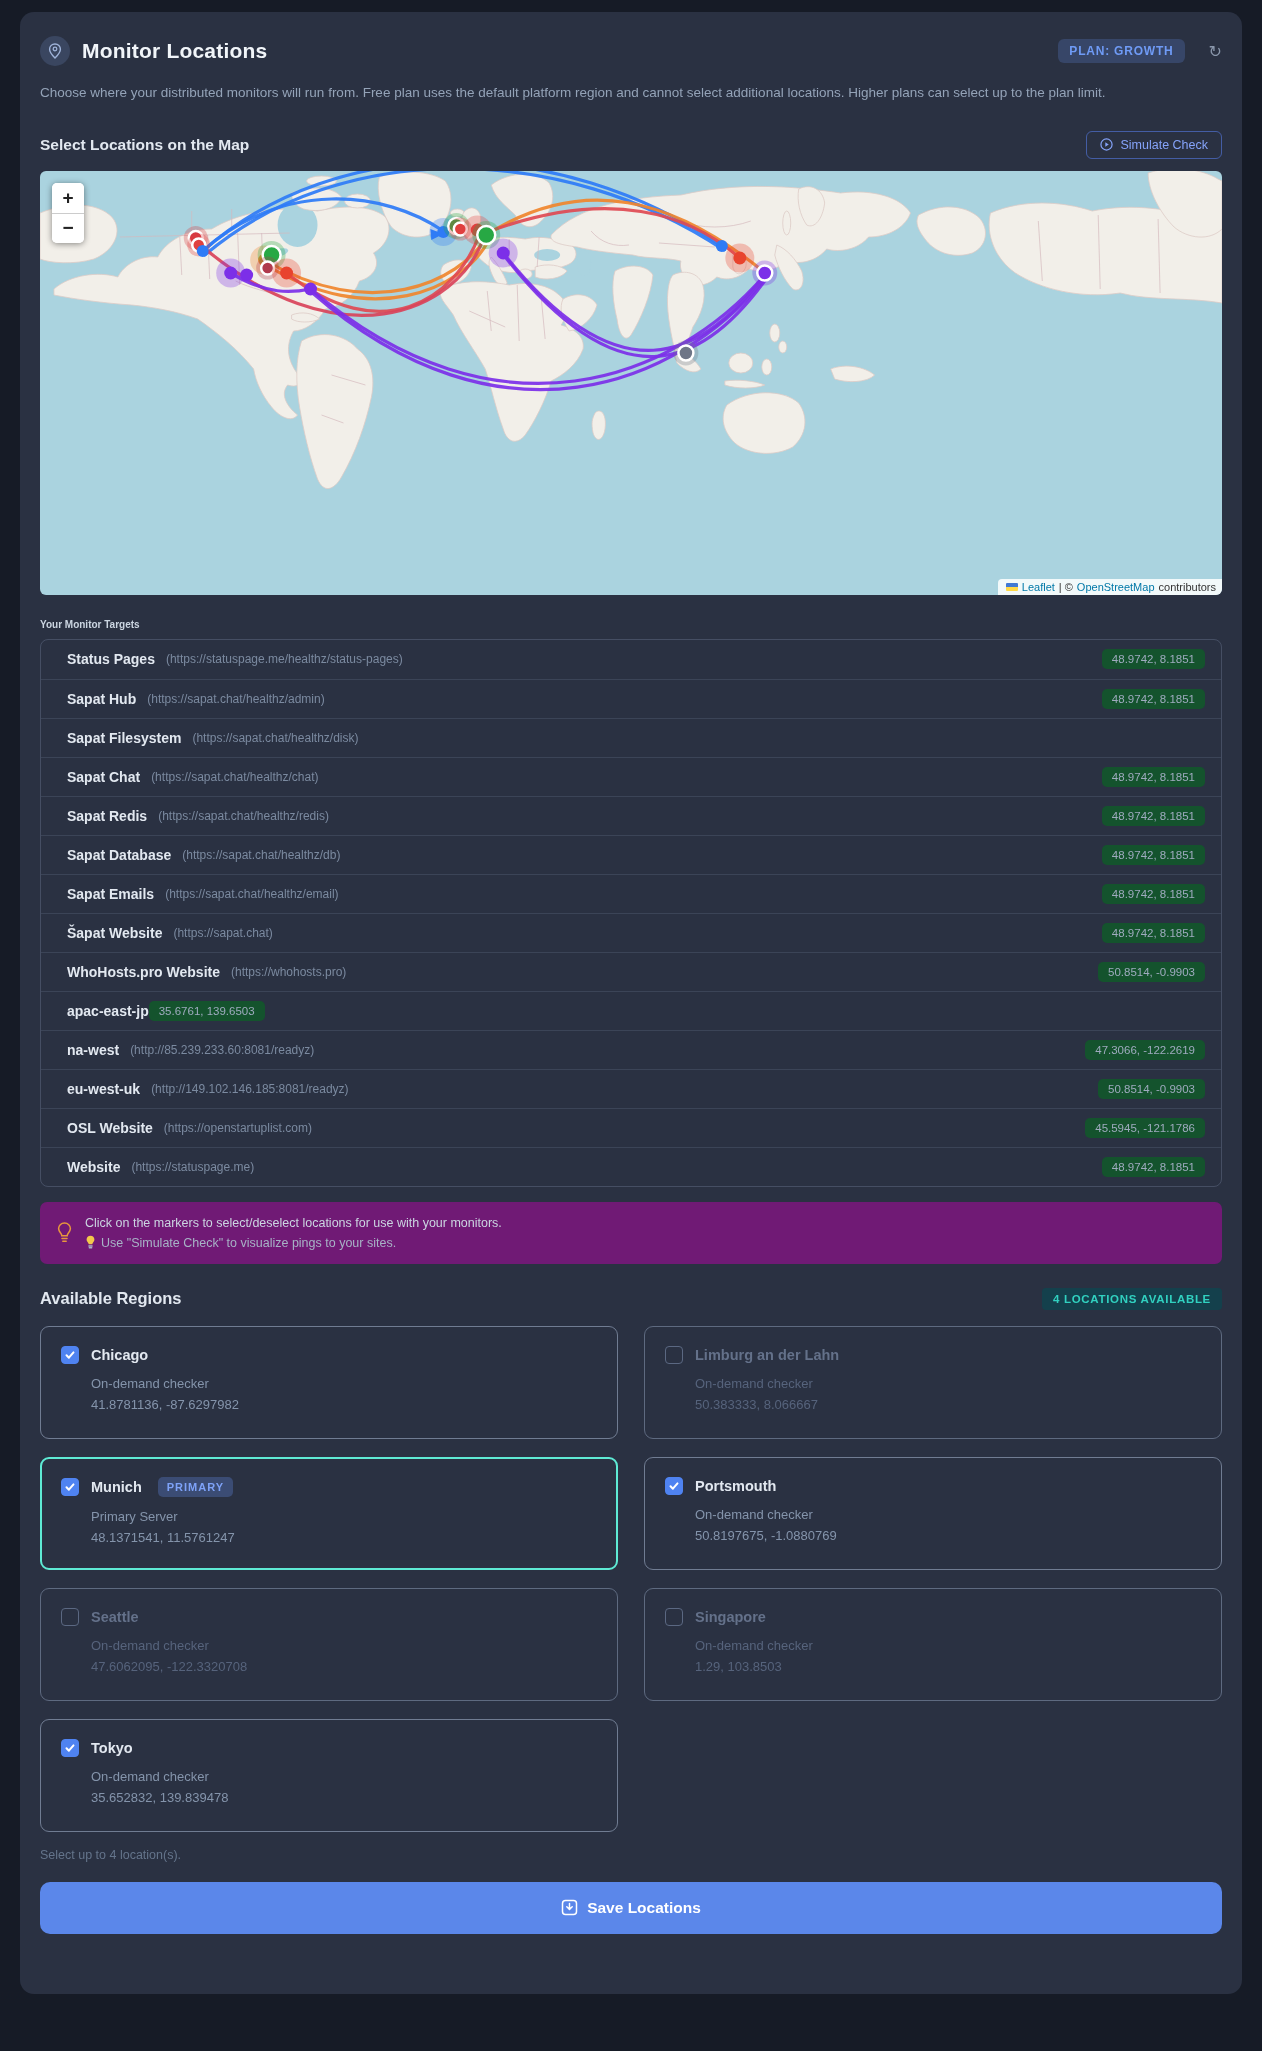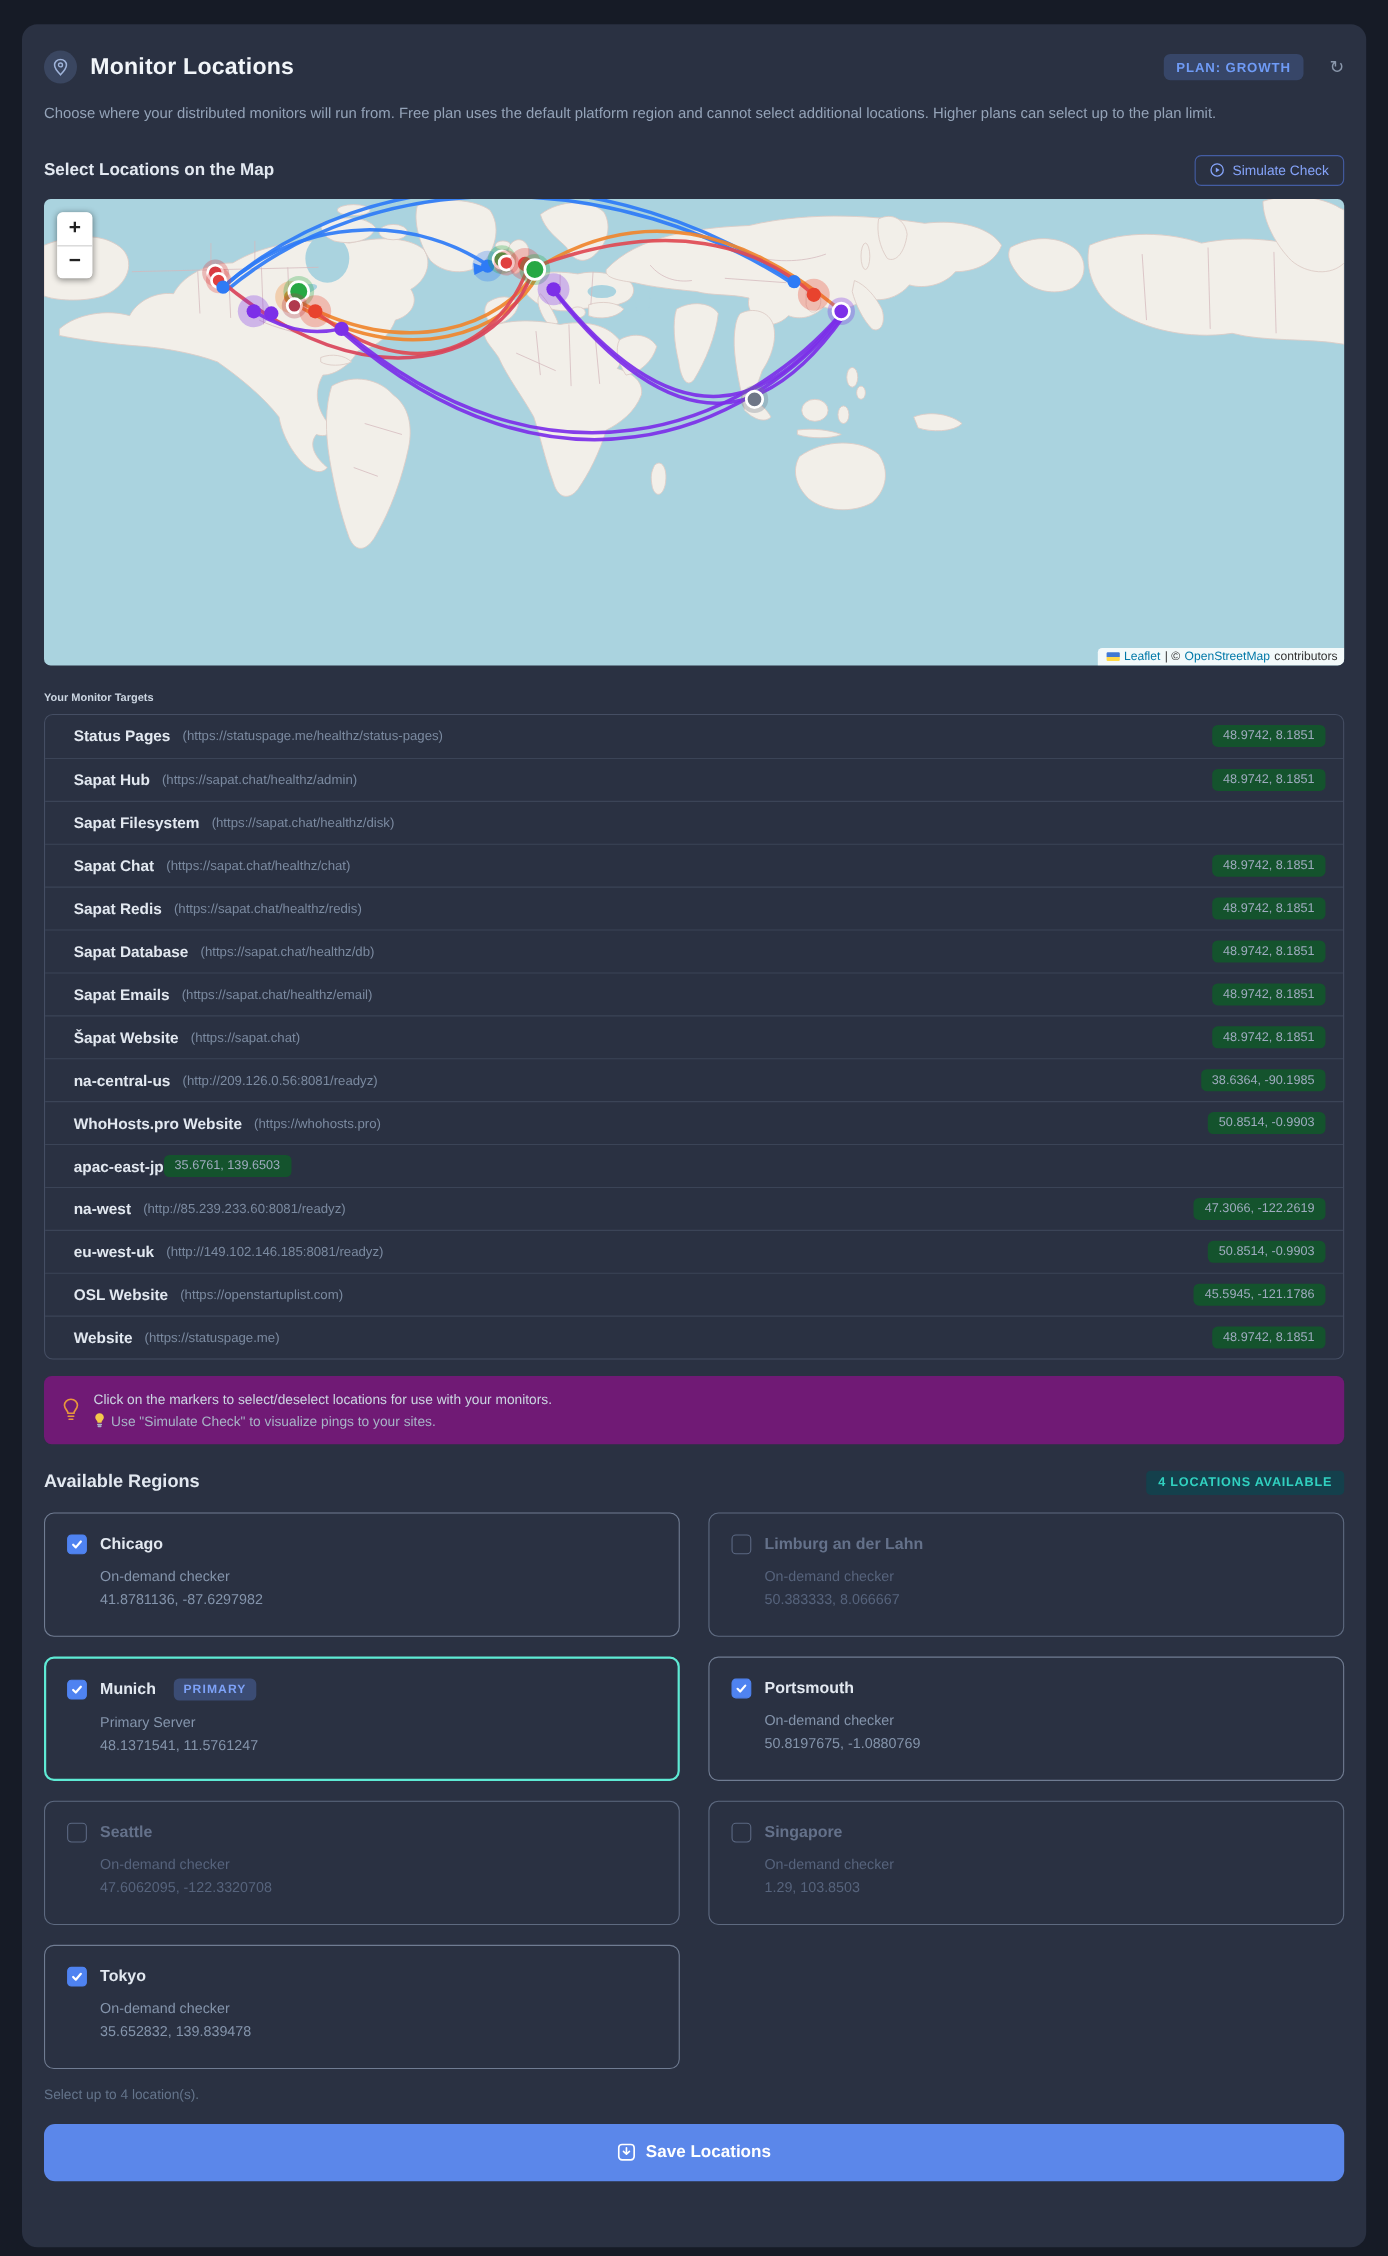--- a/index.html
+++ b/index.html
@@ -1,18 +1,18 @@
 <!DOCTYPE html>
 <html><head>
 <meta charset="utf-8">
 <style>
   * { margin:0; padding:0; box-sizing:border-box; }
   html,body { background:#161b26; font-family:"Liberation Sans","DejaVu Sans",sans-serif; }
   body { width:1262px; min-height:2051px; margin:0 auto; }
-  .panel { margin:22px 20px; background:#2a3142; border-radius:14px; padding:24px 20px 60px 20px; }
+  .panel { margin:12px 20px; background:#2a3142; border-radius:14px; padding:24px 20px 60px 20px; }
 
   
   .hdr { display:flex; align-items:center; gap:12px; }
   .pin-wrap { width:30px; height:30px; border-radius:50%; background:#3a4660; display:flex; align-items:center; justify-content:center; flex:0 0 auto; }
   .page-title { font-size:21px; font-weight:bold; color:#f1f5f9; letter-spacing:.2px; flex:1; }
   .plan-badge { background:#374668; color:#6f9bf6; font-size:12px; font-weight:bold; letter-spacing:.8px; padding:5px 11px; border-radius:6px; }
   .refresh { color:#8a97ab; font-size:16px; margin-left:12px; cursor:pointer; }
   .desc { margin:16px 0 26px 0; color:#94a3b8; font-size:13.5px; line-height:1.7; max-width:1184px; }
 
   
@@ -282,25 +282,20 @@
       <span class="turl">(https://sapat.chat/healthz/email)</span>
       <span class="tbadge">48.9742, 8.1851</span>
     </div>
 
     <div class="trow">
       <span class="tname">Šapat Website</span>
       <span class="turl">(https://sapat.chat)</span>
       <span class="tbadge">48.9742, 8.1851</span>
     </div>
 
-    <div class="trow">
-      <span class="tname">na-central-us</span>
-      <span class="turl">(http://209.126.0.56:8081/readyz)</span>
-      <span class="tbadge">38.6364, -90.1985</span>
-    </div>
 
     <div class="trow">
       <span class="tname">WhoHosts.pro Website</span>
       <span class="turl">(https://whohosts.pro)</span>
       <span class="tbadge">50.8514, -0.9903</span>
     </div>
 
     <div class="trow">
       <span class="tname">apac-east-jp</span>
       <span class="tbadge">35.6761, 139.6503</span>

